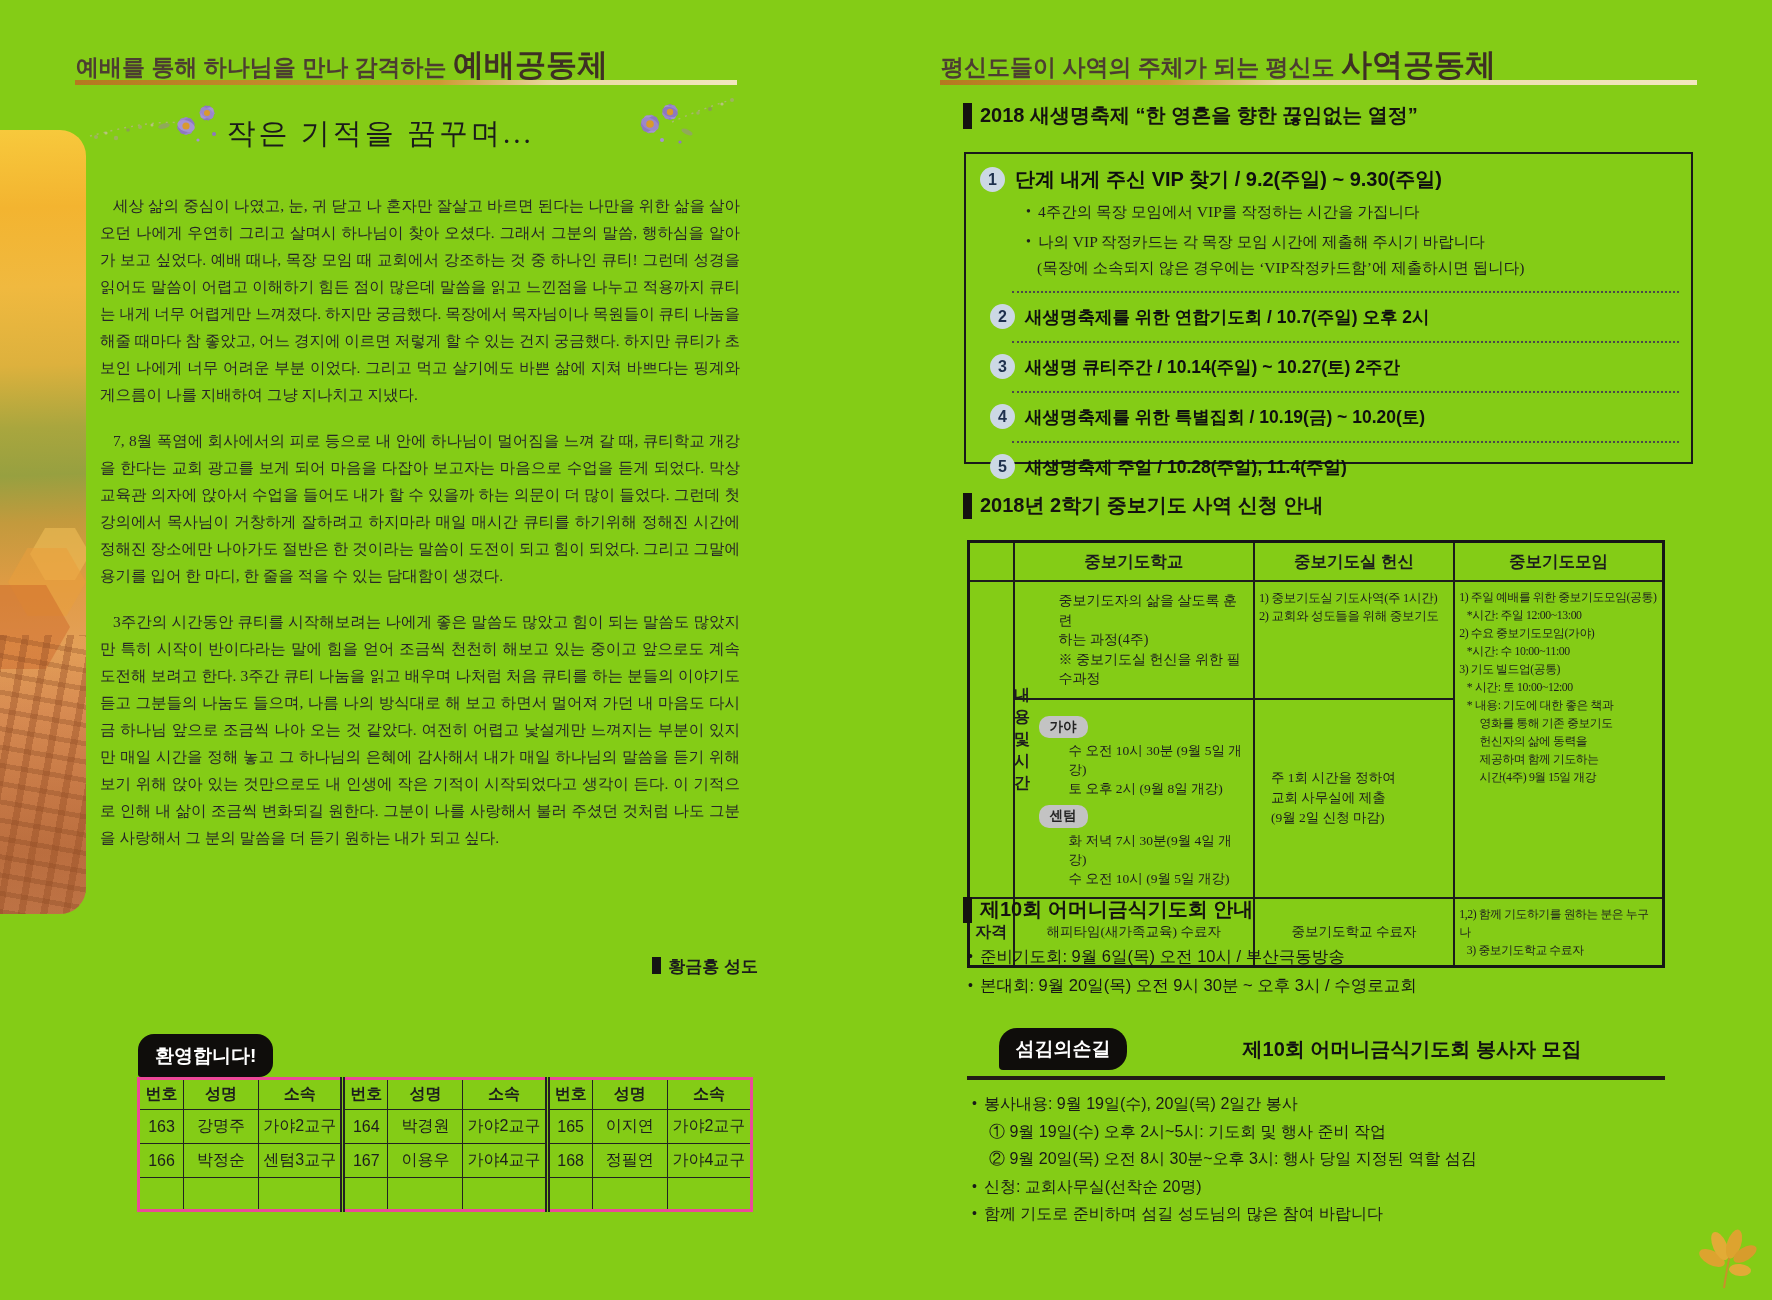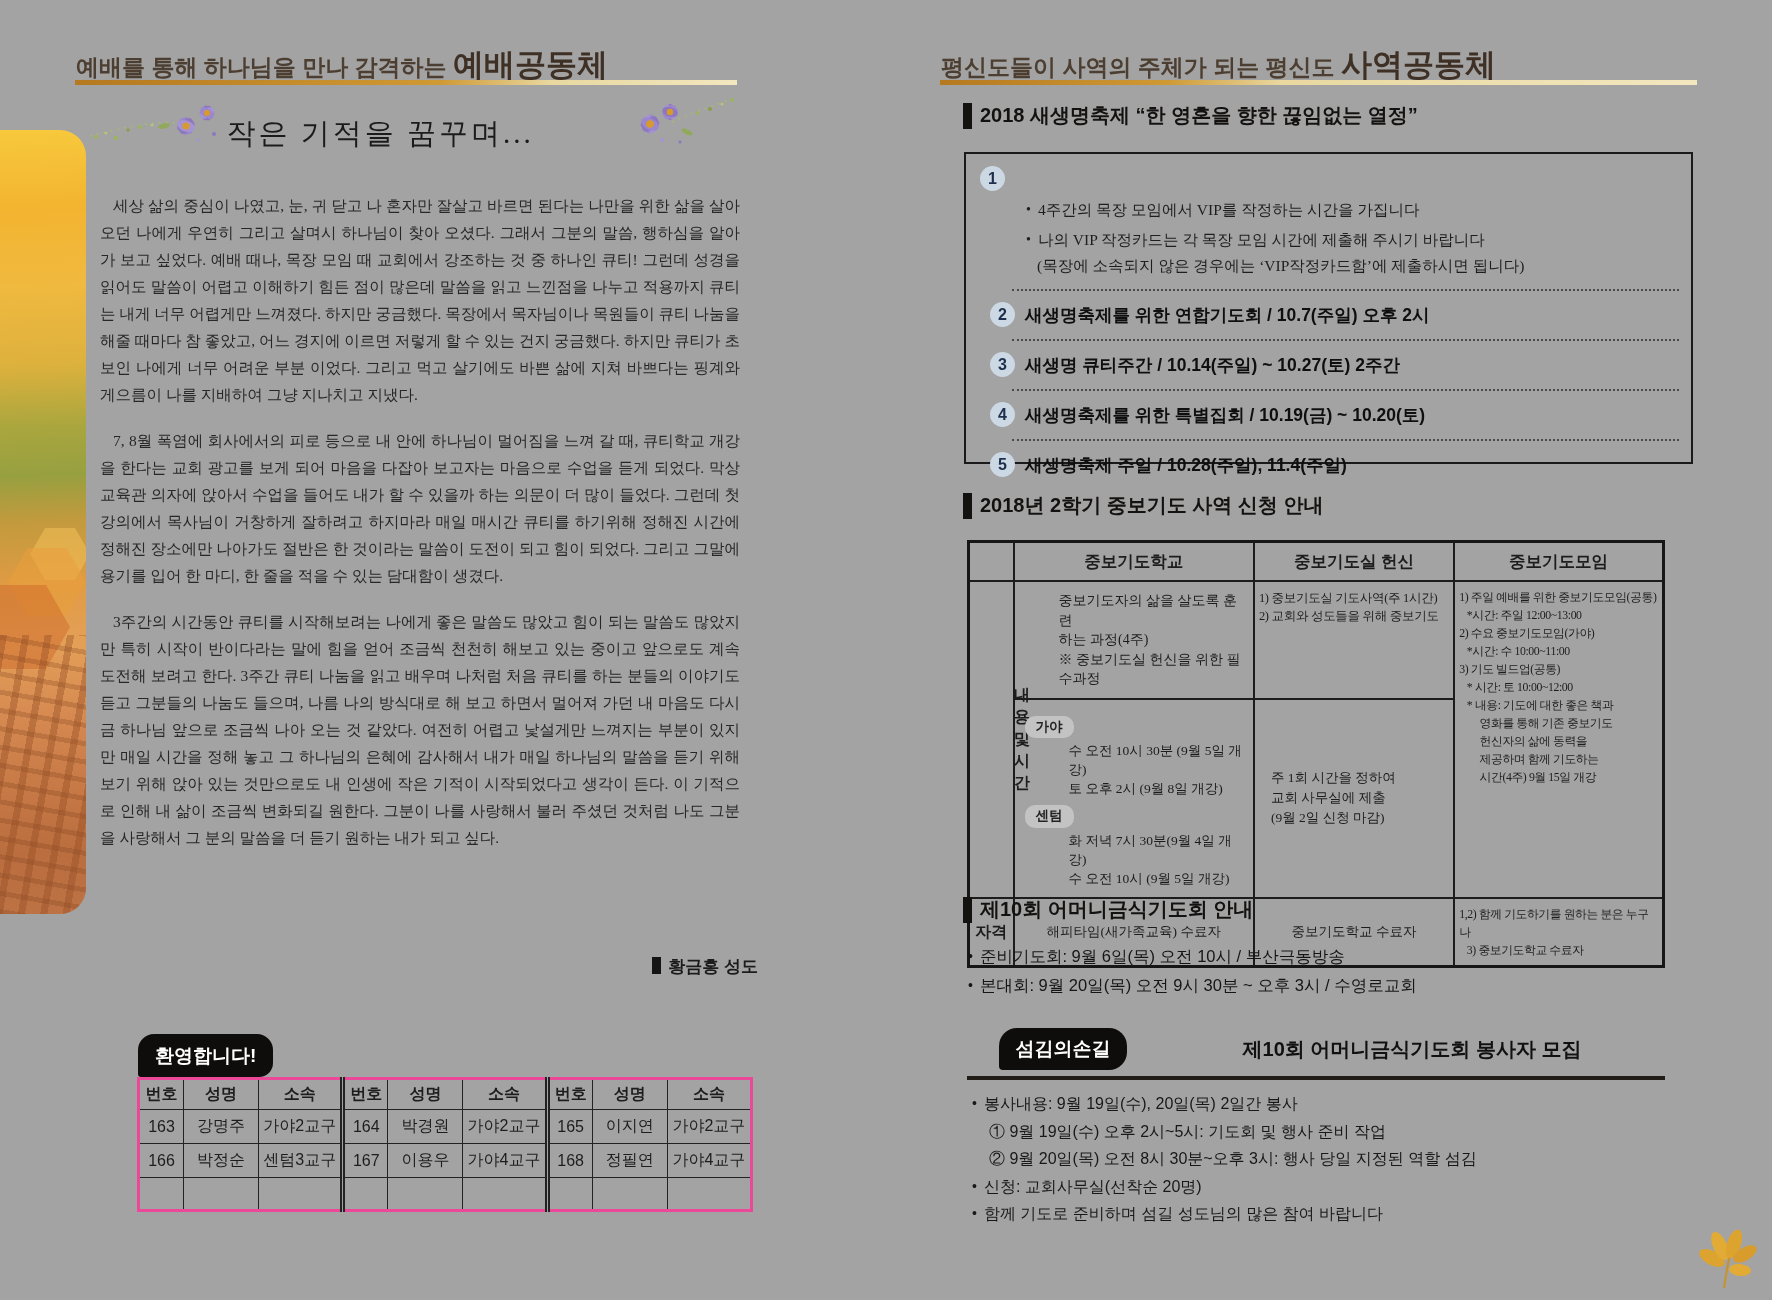--- a/index.html
+++ b/index.html
@@ -1,16 +1,16 @@
 <!DOCTYPE html>
 <html><head>
 <meta charset="utf-8">
 <style>
   html,body{margin:0;padding:0;}
-  #page{position:relative;width:1772px;height:1300px;background:#a3a3a3;overflow:hidden;
+  #page{position:relative;width:1772px;height:1300px;background:#84cc16;overflow:hidden;
         font-family:"Liberation Serif",serif;color:#222;}
 
   
   .strip{position:absolute;left:0;top:130px;width:86px;height:784px;border-radius:0 26px 26px 0;overflow:hidden;
     background:linear-gradient(178deg,#f7c93c 0%,#f3b430 10%,#f0b93f 20%,#ddb13d 30%,
       #a9a63e 38%,#97a040 44%,#c39a3d 50%,#e09b44 58%,#e4a058 66%,#dc9055 74%,
       #cd7f4a 84%,#bf7242 92%,#c67c4e 100%);}
   .hex{position:absolute;clip-path:polygon(25% 0,75% 0,100% 50%,75% 100%,25% 100%,0 50%);}
   .hex1{left:8px;top:418px;width:78px;height:68px;background:rgba(233,158,60,.55);}
   .hex2{left:-26px;top:455px;width:96px;height:84px;background:rgba(205,100,40,.45);}
@@ -81,21 +81,21 @@
   .ptable .phead td{height:33px;text-align:center;vertical-align:middle;
      font-family:"Liberation Sans",sans-serif;font-size:16.5px;font-weight:600;padding:2px;}
   .ptable .plabel{text-align:center;vertical-align:middle;font-family:"Liberation Sans",sans-serif;
      font-size:16px;font-weight:600;line-height:22px;margin-left:42px;}
   .cell{padding:9px 8px;font-size:14px;line-height:19.5px;}
   .cell.small{font-size:12.5px;line-height:17.5px;letter-spacing:-0.3px;padding:8px 4px;}
   .cell.xsmall{font-size:11.8px;line-height:18px;letter-spacing:-0.4px;padding:6px 4px;}
   .cell.vmid{vertical-align:middle;padding-left:16px;font-size:13.5px;line-height:20px;}
   .cell.qcenter{text-align:center;vertical-align:middle;font-size:13.5px;}
   .pill{display:inline-block;background:#c3c3c3;border-radius:10px;padding:1px 11px 2px;
-     font-family:"Liberation Sans",sans-serif;font-size:13.5px;font-weight:600;color:#222;margin:7px 0 3px 2px;}
+     font-family:"Liberation Sans",sans-serif;font-size:13.5px;font-weight:600;color:#222;margin:7px 0 3px 16px;}
   .times{font-size:13.5px;line-height:19px;margin-left:2px;}
   .pre{white-space:pre-line;padding-left:44px;}
 
   
   .mbullets{position:absolute;left:968px;top:942px;font-family:"Liberation Sans",sans-serif;
      font-size:16.5px;line-height:29px;color:#151515;}
   .bline{display:flex;gap:7px;}
   .bline::before{content:"•";font-size:14px;}
   .service-head{position:absolute;left:967px;top:1028px;width:698px;display:flex;align-items:center;margin-left:32px;}
   .service-title{flex:1;text-align:center;font-family:"Liberation Sans",sans-serif;
@@ -254,20 +254,21 @@
   <div class="rule rule-right" style="left:940px;width:757px"></div>
 
   <div class="sec-title" style="left:963px;top:102px">
       <span class="tbar"></span>
       <span>2018 새생명축제 “한 영혼을 향한 끊임없는 열정”</span>
     </div>
 
   <div class="fest-box">
     <div class="fitem first">
       <span class="num">1</span>
+      <span class="ftext big">단계 내게 주신 VIP 찾기 / 9.2(주일) ~ 9.30(주일)</span>
     </div>
     <div class="fbullet">
         <span>4주간의 목장 모임에서 VIP를 작정하는 시간을 가집니다</span>
       </div>
     <div class="fbullet">
         <span>나의 VIP 작정카드는 각 목장 모임 시간에 제출해 주시기 바랍니다</span>
       </div>
     <div class="fnote">(목장에 소속되지 않은 경우에는 ‘VIP작정카드함’에 제출하시면 됩니다)</div>
     <div class="fdiv"></div>
     <div class="fitem">

